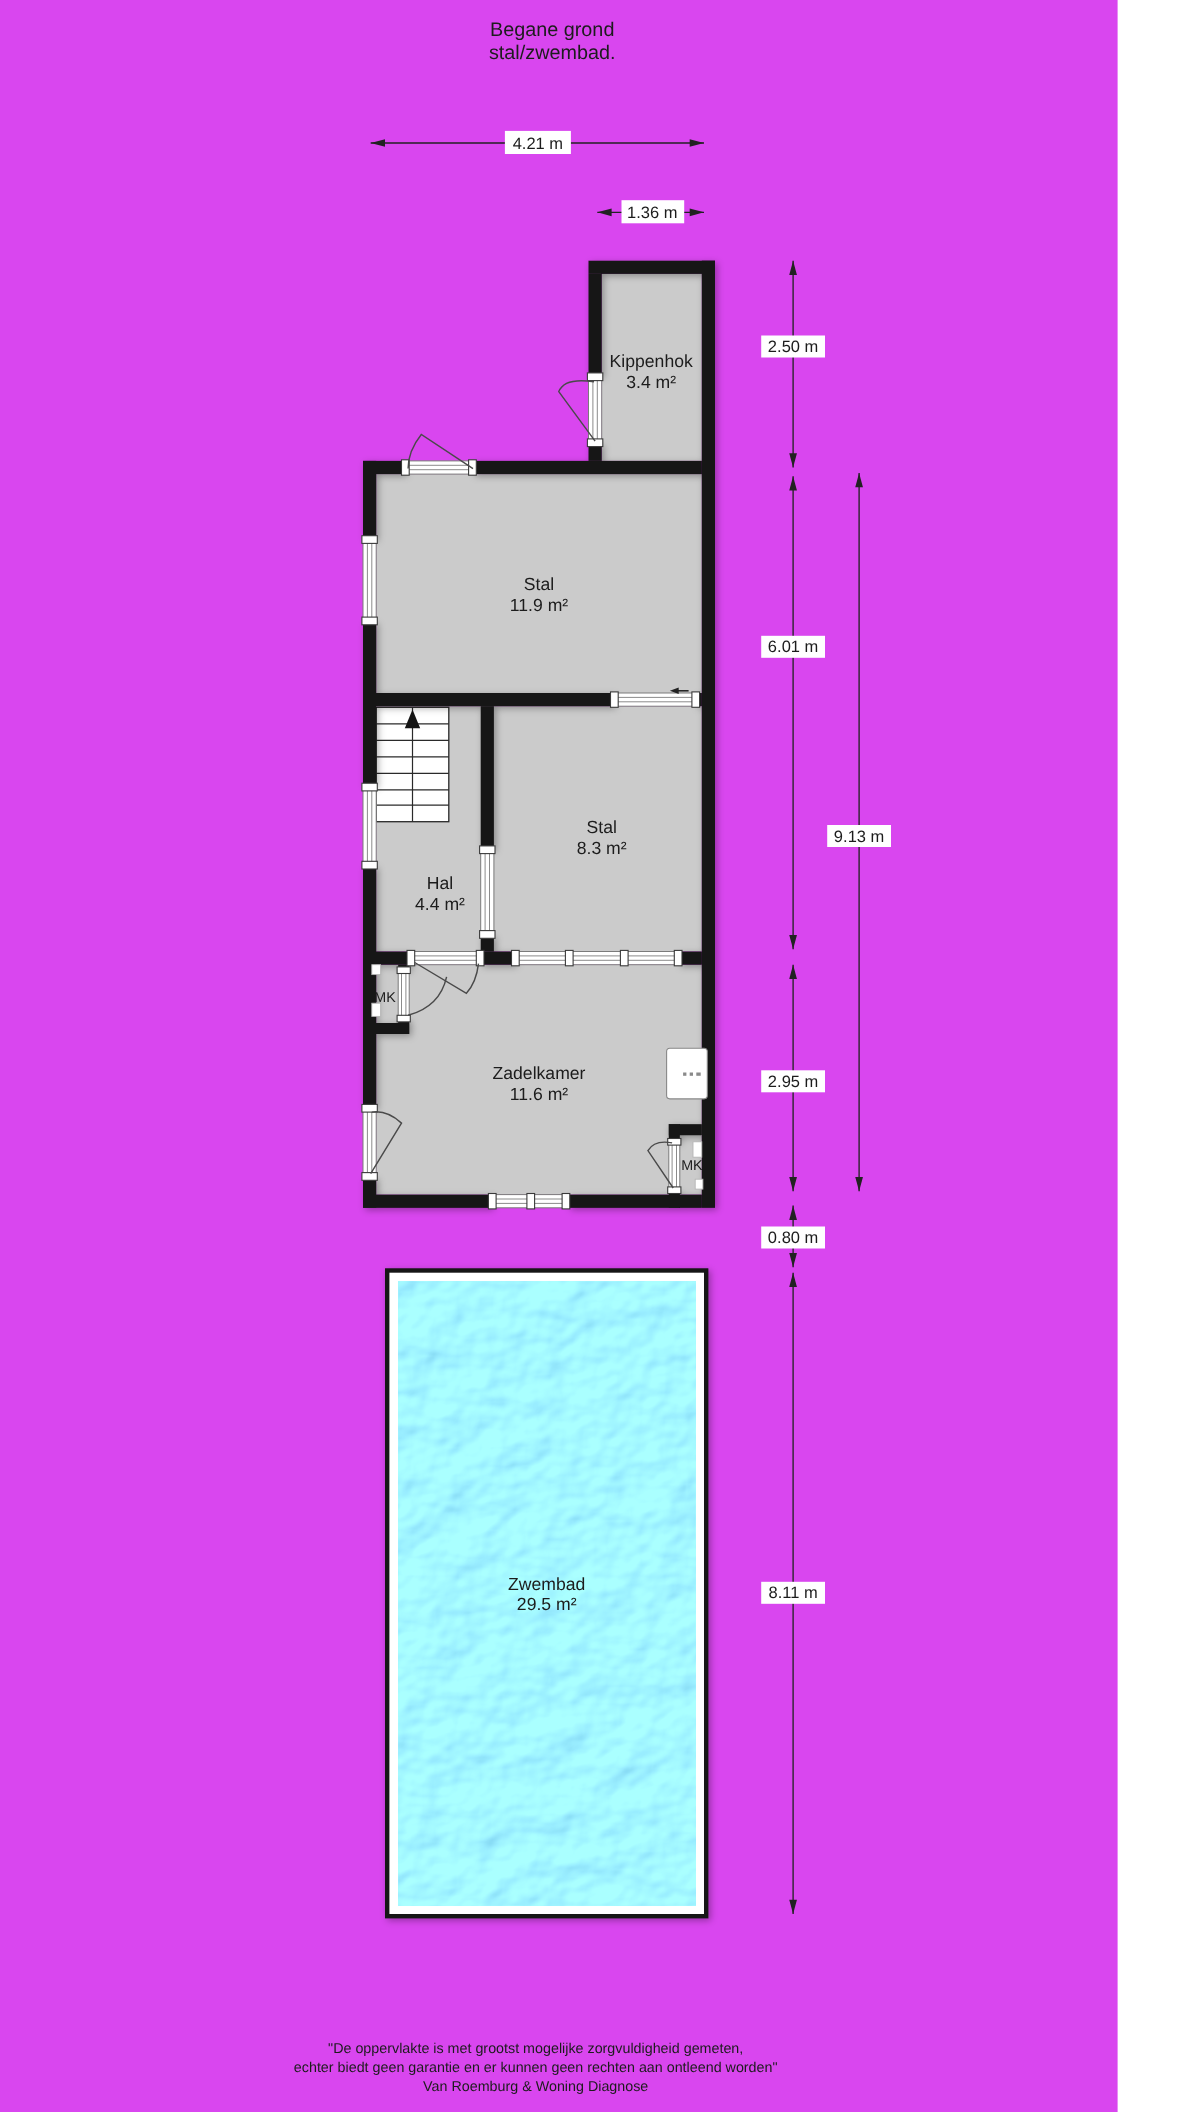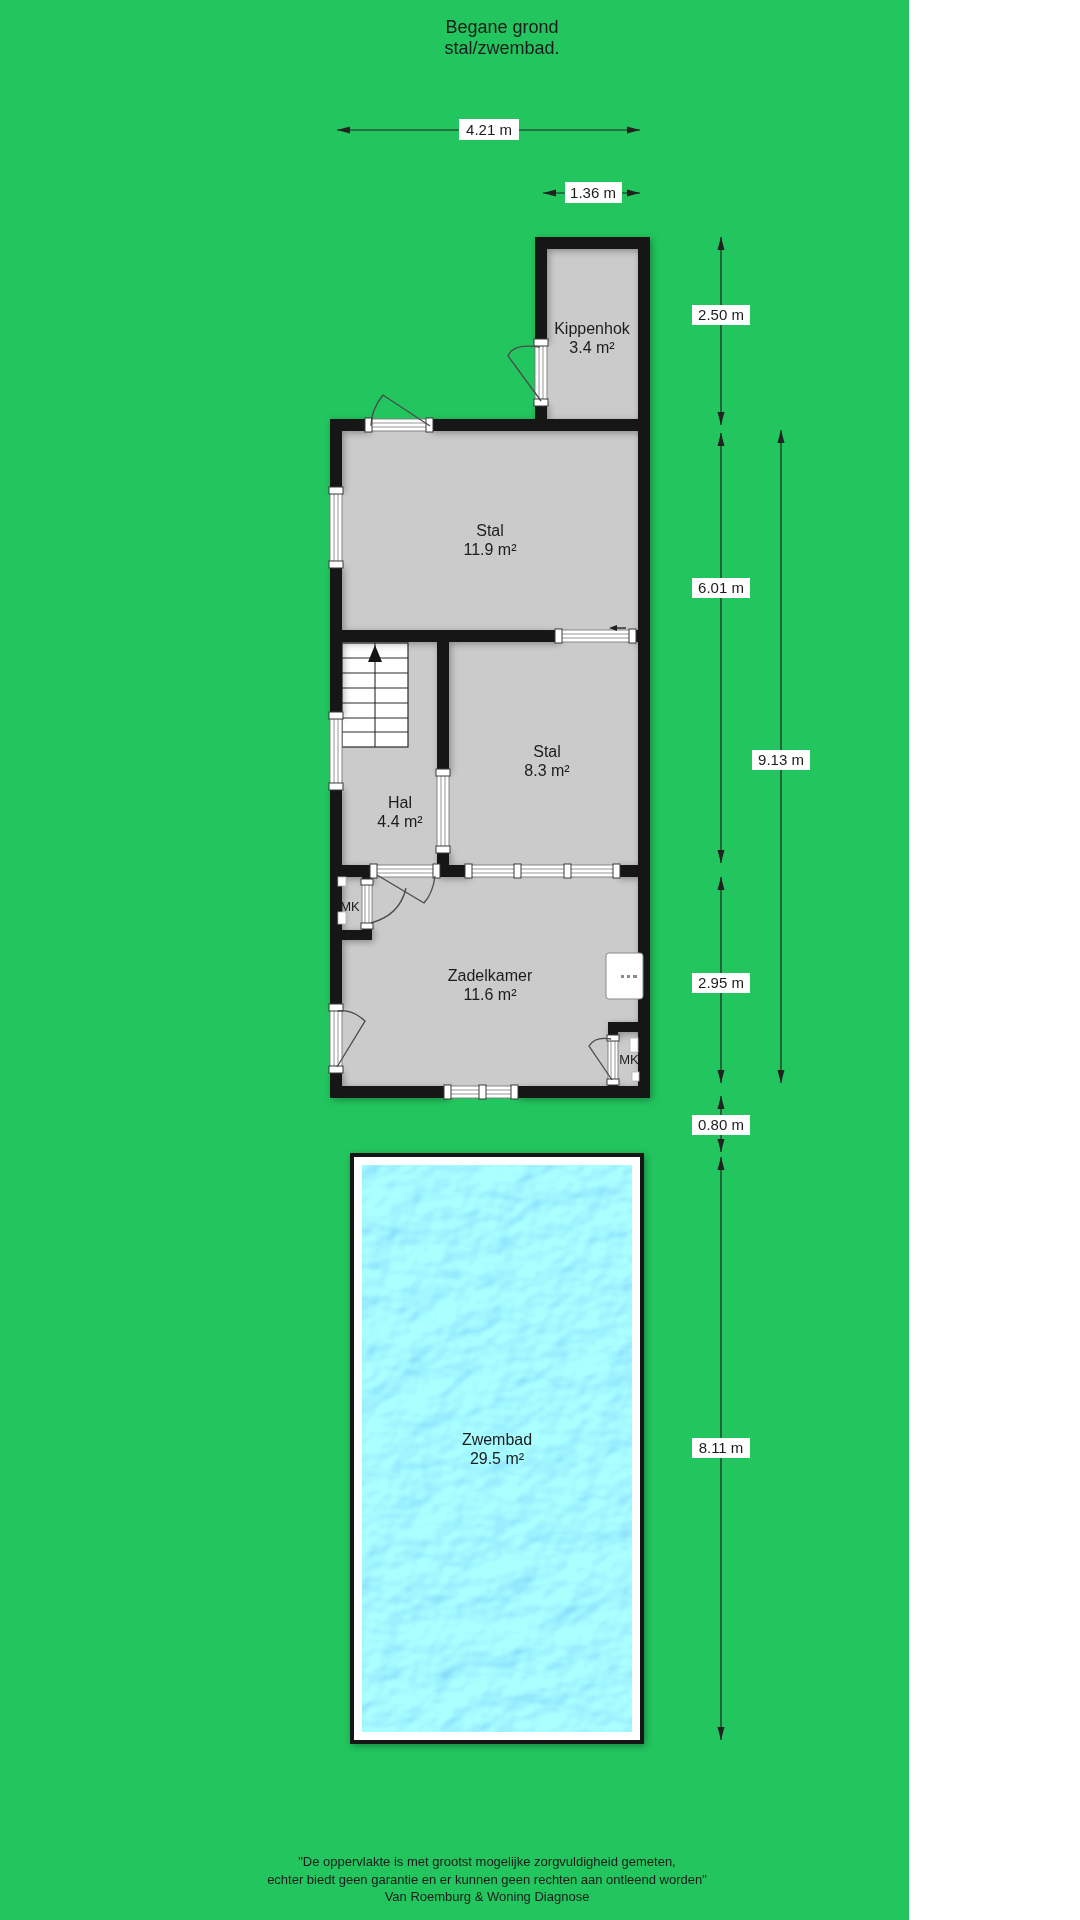--- a/index.html
+++ b/index.html
@@ -1,19 +1,19 @@
 <!DOCTYPE html>
 <html style="--wall: #141414; --room-fill: #cbcbcb; --line: #222222; --text: #1c1c1c; --water-mid: #2b94d1; --water-highlight: #8fe0f2; --water-deep: #1173b4;"><head>
 <meta charset="utf-8">
 <style>
   :root{
     --wall:#141414; --room-fill:#cbcbcb; --line:#222222; --text:#1c1c1c; --arc:#4a4a4a;
   }
   html,body{margin:0;padding:0;background:#ffffff;}
-  .page{position:relative;width:909px;height:1920px;background:#22c55e;overflow:hidden;
+  .page{position:relative;width:1016px;height:1920px;background:#d946ef;overflow:hidden;
         font-family:"Liberation Sans",sans-serif;}
   svg{position:absolute;left:0;top:0;}
   text{font-family:"Liberation Sans",sans-serif;fill:var(--text);}
   .wall{fill:var(--wall);}
   .room{fill:var(--room-fill);}
   .win{fill:#ffffff;stroke:#7a7a7a;stroke-width:0.9;}
   .pane{stroke:#8a8a8a;stroke-width:0.9;}
   .cap{fill:#ffffff;stroke:#3a3a3a;stroke-width:1;}
   .arc{fill:none;stroke:var(--arc);stroke-width:1.3;}
   .dim{stroke:var(--line);stroke-width:1.2;}

